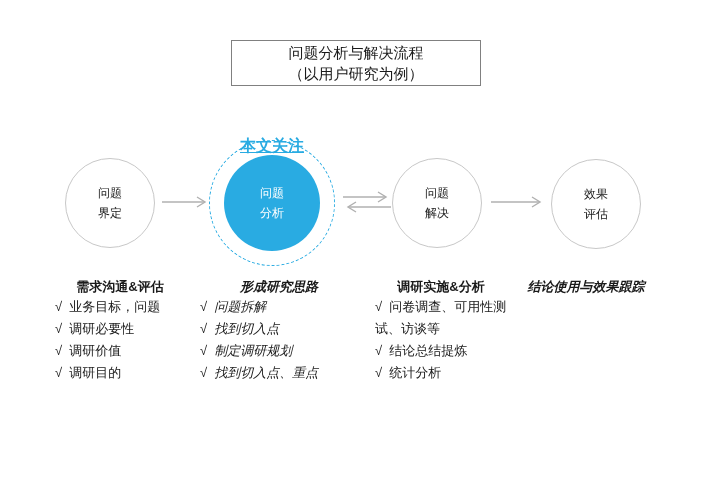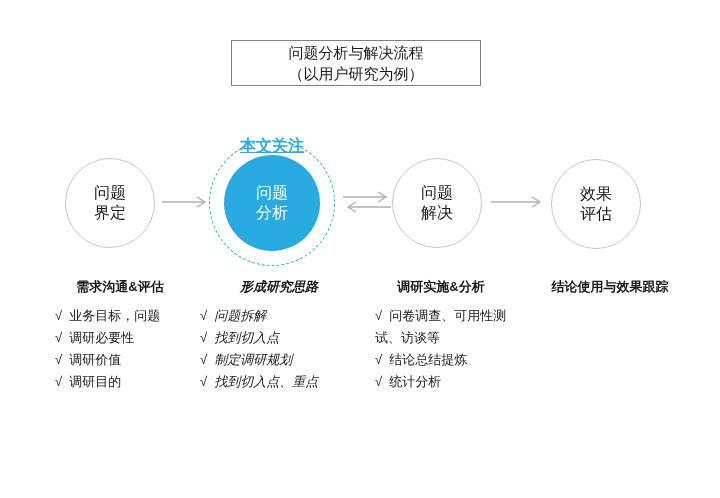--- a/index.html
+++ b/index.html
@@ -16,21 +16,21 @@
   .title-box {
     position: absolute; left: 231px; top: 40px; width: 250px; height: 46px;
     border: 1px solid var(--title-border, #808080);
     display: flex; flex-direction: column; align-items: center; justify-content: center;
     font-size: 15px; line-height: 21px;
   }
 
   .circle {
     position: absolute; border-radius: 50%;
     display: flex; flex-direction: column; align-items: center; justify-content: center;
-    font-size: 16px; line-height: 20px; text-align: center;
+    font-size: 12px; line-height: 20px; text-align: center;
   }
   .circle.plain { width: 90px; height: 90px; background: #fff; border: 1px solid var(--circle-border, #c8c8c8); }
   .circle.blue  { width: 96px; height: 96px; background: var(--accent-blue, #29abe2); color: #ffffff; }
 
   .c1 { left: 65px;  top: 158px; }
   .c2 { left: 224px; top: 155px; }
   .c3 { left: 392px; top: 158px; }
   .c4 { left: 551px; top: 159px; text-align: right; }
 
   .dashed-ring {
@@ -43,27 +43,27 @@
     font-weight: bold; font-size: 16px; text-decoration: underline;
   }
 
   .arrow { position: absolute; }
   .arrow path { stroke: var(--arrow-gray, #b0b0b0); stroke-width: 1.4; fill: none; }
   .a1 { left: 160px; top: 195px; }
   .a2 { left: 341px; top: 191px; }
   .a3 { left: 489px; top: 195px; }
 
   .stage-text { position: absolute; top: 278px; font-size: 13px; }
-  .stage-text .header { text-align: center; font-weight: bold; font-size: 13px; margin-bottom: 9px; }
+  .stage-text .header { text-align: center; font-weight: bold; font-size: 13px; }
   .stage-text .item { line-height: 22px; }
   .stage-text .check { margin-right: 7px; }
   .b1 { left: 55px;  width: 130px; }
   .b2 { left: 200px; width: 158px; font-style: italic; }
   .b3 { left: 375px; width: 132px; }
-  .b4 { left: 528px; width: 164px; }
+  .b4 { left: 504px; width: 164px; font-style: italic; }
 </style>
 </head>
 <body>
 
 <div class="canvas">
 
   <div class="title-box">
     <div>问题分析与解决流程</div>
     <div>（以用户研究为例）</div>
   </div>

